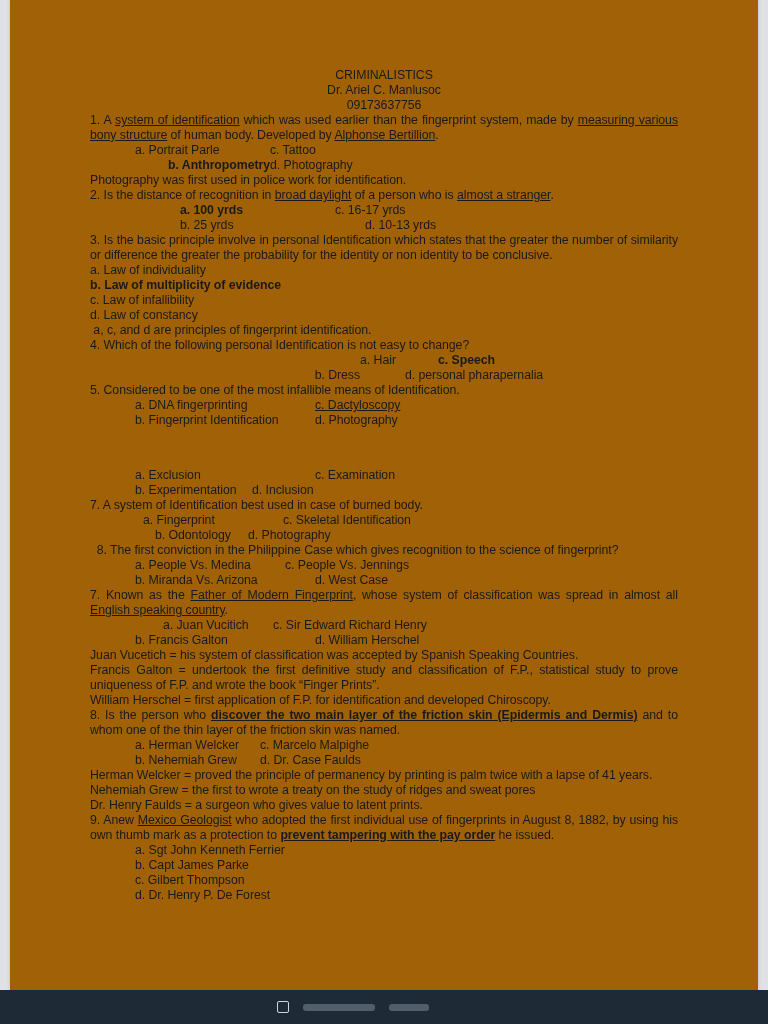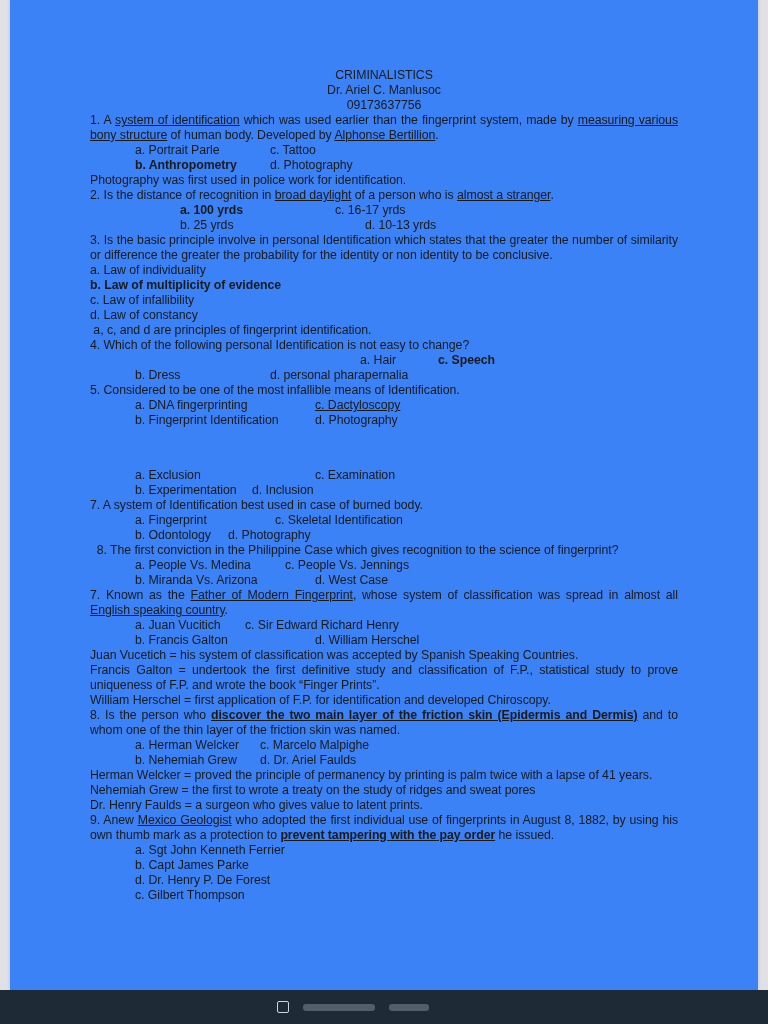--- a/index.html
+++ b/index.html
@@ -6,21 +6,21 @@
   body {
     width: 768px; height: 1024px;
     background: #dfe1e4;
     font-family: "Liberation Sans", "DejaVu Sans", sans-serif;
     overflow: hidden;
     position: relative;
   }
   .page {
     position: absolute;
     top: 0; left: 10px; right: 10px; bottom: 34px;
-    background: #3b82f6;
+    background: #a16207;
     box-shadow: 0 0 4px rgba(0,0,0,0.15);
   }
   .content {
     padding: 68px 80px 0 80px;
     color: #1a1a1a;
     font-size: 12.3px;
     line-height: 15px;
     letter-spacing: -0.05px;
   }
   .line { min-height: 15px; white-space: normal; }
@@ -61,62 +61,62 @@
 
 <div class="viewport">
   <div class="page">
     <div class="content">
       <div class="line center">CRIMINALISTICS</div>
       <div class="line center">Dr. Ariel C. Manlusoc</div>
       <div class="line center">09173637756</div>
       <div>
           <div class="line justify"><span>1. A </span><span class="u">system of identification</span><span> which was used earlier than the fingerprint system, made by </span><span class="u">measuring various bony structure</span><span> of human body.  Developed by </span><span class="u">Alphonse Bertillion</span><span>.</span></div>
           <div class="line" style="padding-left: 45px;"><span class="col1" style="width: 135px;"><span>a.  Portrait Parle</span></span><span><span>c.  Tattoo</span></span></div>
-          <div class="line" style="padding-left: 45px;"><span class="col1" style="width: 135px;"><span class="b">b.  Anthropometry</span></span><span><span>d.  Photography</span></span></div>
+          <div class="line" style="padding-left: 45px;"><span class="col1" style="width: 135px; text-align: right;"><span class="b">b.  Anthropometry</span></span><span><span>d.  Photography</span></span></div>
           <div class="line"><span>Photography was first used in police work for identification.</span></div>
           <div class="line"><span>2. Is the distance of recognition in </span><span class="u">broad daylight</span><span> of a person who is </span><span class="u">almost a stranger</span><span>.</span></div>
           <div class="line" style="padding-left: 90px;"><span class="col1" style="width: 155px;"><span class="b">a. 100 yrds</span></span><span><span>c. 16-17 yrds</span></span></div>
           <div class="line" style="padding-left: 90px;"><span class="col1" style="width: 185px;"><span>b. 25 yrds</span></span><span><span>d. 10-13 yrds</span></span></div>
           <div class="line justify"><span>3. Is the basic principle involve in personal Identification which states that the greater the number of similarity or difference the greater the probability for the identity or non identity to be conclusive.</span></div>
           <div class="line"><span>a. Law of individuality</span></div>
           <div class="line"><span class="b">b. Law of multiplicity of evidence</span></div>
           <div class="line"><span>c. Law of infallibility</span></div>
           <div class="line"><span>d. Law of constancy</span></div>
           <div class="line"><span>&nbsp;a, c, and d are principles of fingerprint identification.</span></div>
           <div class="line"><span>4. Which of the following personal Identification is not easy to change?</span></div>
           <div class="line" style="padding-left: 45px; text-align: center;"><span class="col1" style="width: 120px;"><span>a. Hair</span></span><span><span class="b">c. Speech</span></span></div>
-          <div class="line" style="padding-left: 45px;"><span class="col1" style="width: 135px;"><span>b. Dress</span></span><span><span>d. personal pharapernalia</span></span></div>
+          <div class="line" style="padding-left: 45px; text-align: center;"><span class="col1" style="width: 135px;"><span>b. Dress</span></span><span><span>d. personal pharapernalia</span></span></div>
           <div class="line"><span>5. Considered to be one of the most infallible means of Identification.</span></div>
           <div class="line" style="padding-left: 45px; text-decoration: underline;"><span class="col1" style="width: 180px;"><span>a. DNA fingerprinting</span></span><span><span>c. Dactyloscopy</span></span></div>
           <div class="line" style="padding-left: 45px;"><span class="col1" style="width: 180px;"><span>b. Fingerprint Identification</span></span><span><span>d. Photography</span></span></div>
           <div class="line" style="padding-left: 45px; margin-top: 40px;"><span class="col1" style="width: 180px;"><span>a. Exclusion</span></span><span><span>c. Examination</span></span></div>
           <div class="line" style="padding-left: 45px;"><span class="col1" style="width: 117px;"><span>b. Experimentation</span></span><span><span>d. Inclusion</span></span></div>
           <div class="line"><span>7. A system of Identification best used in case of burned body.</span></div>
-          <div class="line" style="padding-left: 45px;"><span class="col1" style="width: 140px;"><span>a. Fingerprint</span></span><span><span>c. Skeletal Identification</span></span></div>
-          <div class="line" style="padding-left: 45px;"><span class="col1" style="width: 93px;"><span>b. Odontology</span></span><span><span>d. Photography</span></span></div>
+          <div class="line" style="padding-left: 45px;"><span class="col1" style="width: 140px; margin-left: 8px;"><span>a. Fingerprint</span></span><span><span>c. Skeletal Identification</span></span></div>
+          <div class="line" style="padding-left: 45px;"><span class="col1" style="width: 93px; margin-left: 20px;"><span>b. Odontology</span></span><span><span>d. Photography</span></span></div>
           <div class="line justify"><span>&nbsp;&nbsp;8. The first conviction in the Philippine Case which gives recognition to the science of fingerprint?</span></div>
           <div class="line" style="padding-left: 45px;"><span class="col1" style="width: 150px;"><span>a. People Vs. Medina</span></span><span><span>c. People Vs. Jennings</span></span></div>
           <div class="line" style="padding-left: 45px;"><span class="col1" style="width: 180px;"><span>b. Miranda Vs. Arizona</span></span><span><span>d. West Case</span></span></div>
           <div class="line justify"><span>7. Known as the </span><span class="u">Father of Modern Fingerprint</span><span>, whose system of classification was spread in almost all </span><span class="u">English speaking country</span><span>.</span></div>
-          <div class="line" style="padding-left: 45px;"><span class="col1" style="width: 110px;"><span>a.  Juan Vucitich</span></span><span><span>c.  Sir Edward Richard Henry</span></span></div>
+          <div class="line" style="padding-left: 45px;"><span class="col1" style="width: 110px; margin-left: 28px;"><span>a.  Juan Vucitich</span></span><span><span>c.  Sir Edward Richard Henry</span></span></div>
           <div class="line" style="padding-left: 45px;"><span class="col1" style="width: 180px;"><span>b.  Francis Galton</span></span><span><span>d.  William Herschel</span></span></div>
           <div class="line"><span>Juan Vucetich = his system of classification was accepted by Spanish Speaking Countries.</span></div>
           <div class="line justify"><span>Francis Galton = undertook the first definitive study and classification of F.P., statistical study  to prove uniqueness of F.P. and wrote the book “Finger Prints”.</span></div>
           <div class="line"><span>William Herschel = first application of F.P. for identification and developed Chiroscopy.</span></div>
           <div class="line justify"><span>8. Is the person who </span><span class="b u">discover the two main layer of the friction skin (Epidermis and Dermis)</span><span> and to whom one of the thin layer of the friction skin was named.</span></div>
           <div class="line" style="padding-left: 45px;"><span class="col1" style="width: 125px;"><span>a.  Herman Welcker</span></span><span><span>c.  Marcelo Malpighe</span></span></div>
-          <div class="line" style="padding-left: 45px;"><span class="col1" style="width: 125px;"><span>b.  Nehemiah Grew</span></span><span><span>d. Dr. Ariel Faulds</span></span></div>
+          <div class="line" style="padding-left: 45px;"><span class="col1" style="width: 125px;"><span>b.  Nehemiah Grew</span></span><span><span>d. Dr. Case Faulds</span></span></div>
           <div class="line justify"><span>Herman Welcker = proved the principle of permanency by printing is palm twice with a lapse of 41 years.</span></div>
           <div class="line"><span>Nehemiah Grew = the first to wrote a treaty on the study of ridges and sweat pores</span></div>
           <div class="line"><span>Dr. Henry Faulds = a surgeon who gives value to latent prints.</span></div>
           <div class="line justify"><span>9. Anew </span><span class="u">Mexico Geologist</span><span> who adopted the first individual use of fingerprints in August 8, 1882, by using his own thumb mark as a protection to </span><span class="b u">prevent tampering with the pay order</span><span> he issued.</span></div>
           <div class="line" style="padding-left: 45px;"><span>a. Sgt John Kenneth Ferrier</span></div>
           <div class="line" style="padding-left: 45px;"><span>b. Capt James Parke</span></div>
+          <div class="line" style="padding-left: 45px;"><span>c. Gilbert Thompson</span></div>
           <div class="line" style="padding-left: 45px;"><span>d. Dr. Henry P. De Forest</span></div>
-          <div class="line" style="padding-left: 45px;"><span>c. Gilbert Thompson</span></div>
         </div>
     </div>
   </div>
   <div class="footerbar">
     <span class="f-icon"></span>
     <span class="f-pill w1"></span>
     <span class="f-pill w2"></span>
   </div>
 </div>
 

